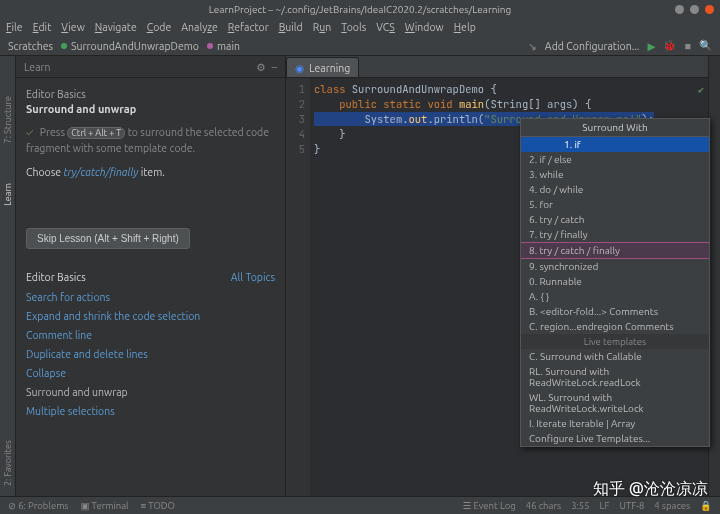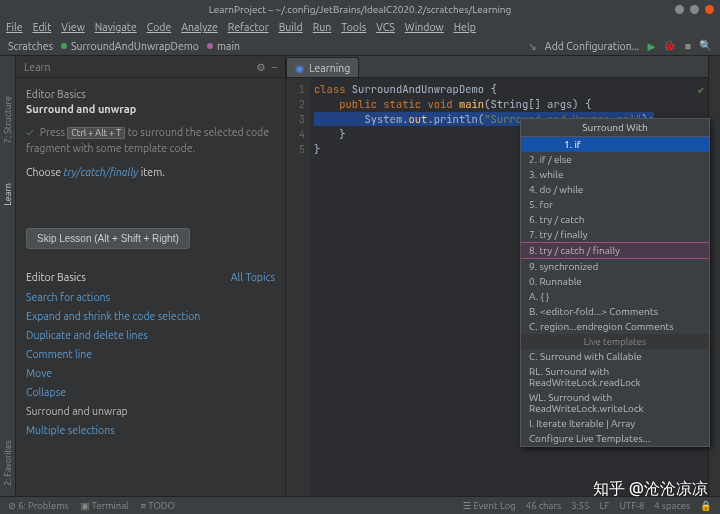--- a/index.html
+++ b/index.html
@@ -1,40 +1,40 @@
 <!DOCTYPE html>
 <html><head>
 <meta charset="utf-8">
 <style>
   * { box-sizing: border-box; margin: 0; padding: 0; }
   body { font-family: "Ubuntu", "Segoe UI", sans-serif; font-size: 11px; background: #2b2d30; color: #a9b7c6; width: 720px; height: 514px; overflow: hidden; position: relative; }
   .titlebar { height: 18px; background: #3c3f41; display: flex; align-items: center; justify-content: center; position: relative; font-size: 10px; color: #bbb; }
   .window-buttons { position: absolute; right: 6px; display: flex; gap: 6px; }
   .wbtn { width: 9px; height: 9px; border-radius: 50%; }
-  .menubar { height: 18px; background: #3c3f41; display: flex; align-items: center; padding: 0 6px; gap: 10px; font-size: 10.5px; color: #bbb; text-decoration: underline; }
+  .menubar { height: 18px; background: #3c3f41; display: flex; align-items: center; padding: 0 6px; gap: 10px; font-size: 10.5px; color: #bbb; }
   .menubar span { cursor: pointer; }
   .menubar .mnemonic { text-decoration: underline; }
   .navbar { height: 20px; background: #3c3f41; display: flex; align-items: center; padding: 0 8px; gap: 0; font-size: 10.5px; color: #bbb; border-bottom: 1px solid #222; }
   .nav-left { flex: 1; display: flex; align-items: center; gap: 8px; }
   .nav-right { display: flex; align-items: center; gap: 8px; color: #888; }
   .chip { display: inline-flex; align-items: center; gap: 4px; }
   .dot { width: 6px; height: 6px; border-radius: 50%; display: inline-block; }
   .main { display: flex; height: calc(100% - 18px - 18px - 20px - 18px); }
   .gutter-left { width: 16px; background: #3c3f41; border-right: 1px solid #222; display: flex; flex-direction: column; align-items: center; padding-top: 40px; gap: 40px; }
   .gutter-label { writing-mode: vertical-rl; transform: rotate(180deg); font-size: 9px; color: #888; cursor: pointer; }
   .gutter-label.active { color: #ccc; }
   .panel-learn { width: 270px; background: #313335; border-right: 1px solid #222; display: flex; flex-direction: column; }
   .panel-header { height: 22px; display: flex; align-items: center; padding: 0 8px; color: #888; font-size: 10.5px; border-bottom: 1px solid #222; }
   .panel-header .spacer { flex: 1; }
   .panel-body { padding: 10px 10px; flex: 1; display: flex; flex-direction: column; }
   .sect-title { color: #aaa; font-size: 10.5px; margin-bottom: 3px; }
   .lesson-title { color: #d5d5d5; font-weight: bold; font-size: 11px; margin-bottom: 10px; }
   .instr { color: #888; font-size: 10.5px; line-height: 1.5; margin-bottom: 8px; }
   .check::before { content: "✓"; color: #6a8759; margin-right: 4px; }
-  .kbd { background: #4b4d4f; border: 1px solid #666; border-radius: 1px; padding: 0 3px; font-size: 9px; color: #ccc; }
+  .kbd { background: #4b4d4f; border: 1px solid #666; border-radius: 6px; padding: 0 3px; font-size: 9px; color: #ccc; }
   .code-span { color: #5c9bd1; font-style: italic; }
   .btn-skip { background: #4c5052; border: 1px solid #5e6060; border-radius: 3px; padding: 4px 10px; color: #ccc; font-size: 10px; margin-top: 40px; align-self: flex-start; cursor: pointer; }
   .topics-header { display: flex; margin-top: 22px; font-size: 10.5px; align-items: center; }
   .topics-header .h { color: #d5d5d5; flex: 1; }
   .topics-header .all { color: #5c9bd1; }
   .topic-list { margin-top: 8px; display: flex; flex-direction: column; gap: 7px; }
   .topic-list span { color: #5c9bd1; font-size: 10.5px; cursor: pointer; }
   .editor-area { flex: 1; background: #2b2d30; display: flex; flex-direction: column; position: relative; }
   .tabs { height: 22px; background: #3c3f41; display: flex; align-items: flex-end; border-bottom: 1px solid #222; }
   .tab { background: #4e5254; border: 1px solid #222; border-bottom: none; height: 20px; display: flex; align-items: center; padding: 0 8px; gap: 5px; font-size: 10.5px; color: #ccc; border-radius: 3px 3px 0 0; }
@@ -134,23 +134,22 @@
       </div>
       <button class="btn-skip">Skip Lesson (Alt + Shift + Right)</button>
 
       <div class="topics-header">
         <span class="h">Editor Basics</span>
         <span class="all">All Topics</span>
       </div>
       <div class="topic-list">
         <span>Search for actions</span>
         <span>Expand and shrink the code selection</span>
+        <span>Comment line</span>
         <span>Duplicate and delete lines</span>
-        <span>Comment line</span>
-        <span>Move</span>
         <span>Collapse</span>
         <span style="color:#bbb">Surround and unwrap</span>
         <span>Multiple selections</span>
       </div>
     </div>
   </div>
 
   <div class="editor-area">
     <div class="tabs">
       <div class="tab">

